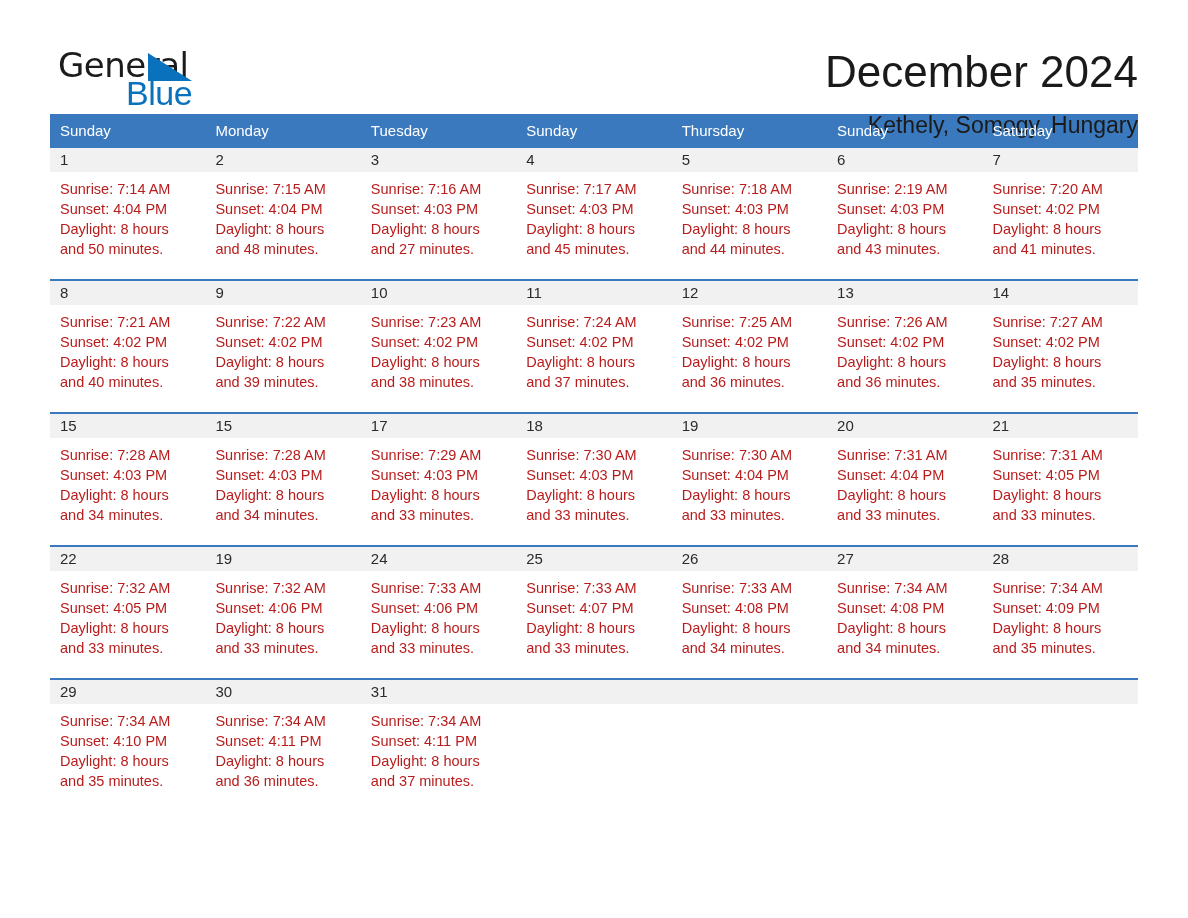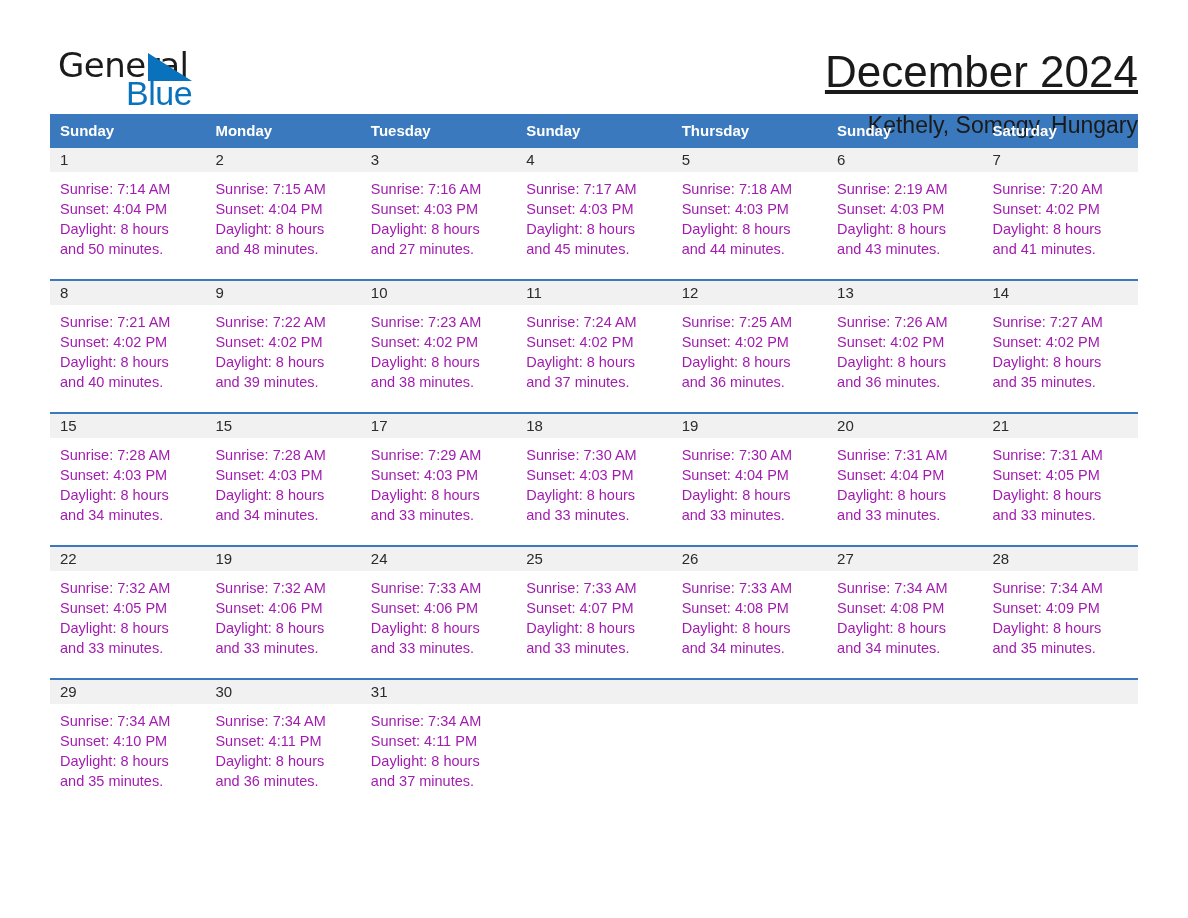--- a/index.html
+++ b/index.html
@@ -71,21 +71,20 @@
   .title-block {
     text-align: right;
     padding-top: 0px;
   }
   .month-title {
     font-size: 44px;
     line-height: 52px;
     font-weight: 400;
     color: #1a1a1a;
     white-space: nowrap;
-    text-decoration: underline;
   }
   .location-title {
     font-size: 23px;
     line-height: 30px;
     font-weight: 400;
     color: #1a1a1a;
     margin-top: 12px;
     white-space: nowrap;
   }
 
@@ -96,21 +95,21 @@
     border-collapse: collapse;
     table-layout: fixed;
   }
   .calendar col { width: 155.43px; }
 
   .calendar thead th {
     background: #3a79be;
     color: #ffffff;
     text-align: left;
     font-size: 15px;
-    font-weight: 700;
+    font-weight: 400;
     padding: 7px 0 7px 10px;
     height: 18px;
     box-sizing: content-box;
   }
 
   .week-row td {
     vertical-align: top;
     padding: 0;
     border-top: 2px solid #3a79be;
   }
@@ -127,21 +126,21 @@
     line-height: 24px;
     padding-left: 10px;
     font-size: 15px;
     color: #2b2b2b;
   }
   .cell.empty .daynum { color: transparent; }
   .info {
     padding: 7px 10px 0 10px;
     font-size: 14.5px;
     line-height: 20px;
-    color: #a21caf;
+    color: #b91c1c;
   }
   .info div { white-space: nowrap; }
 </style>
 </head>
 <body>
 
 <div class="page">
 
   <div class="top-bar">
 

